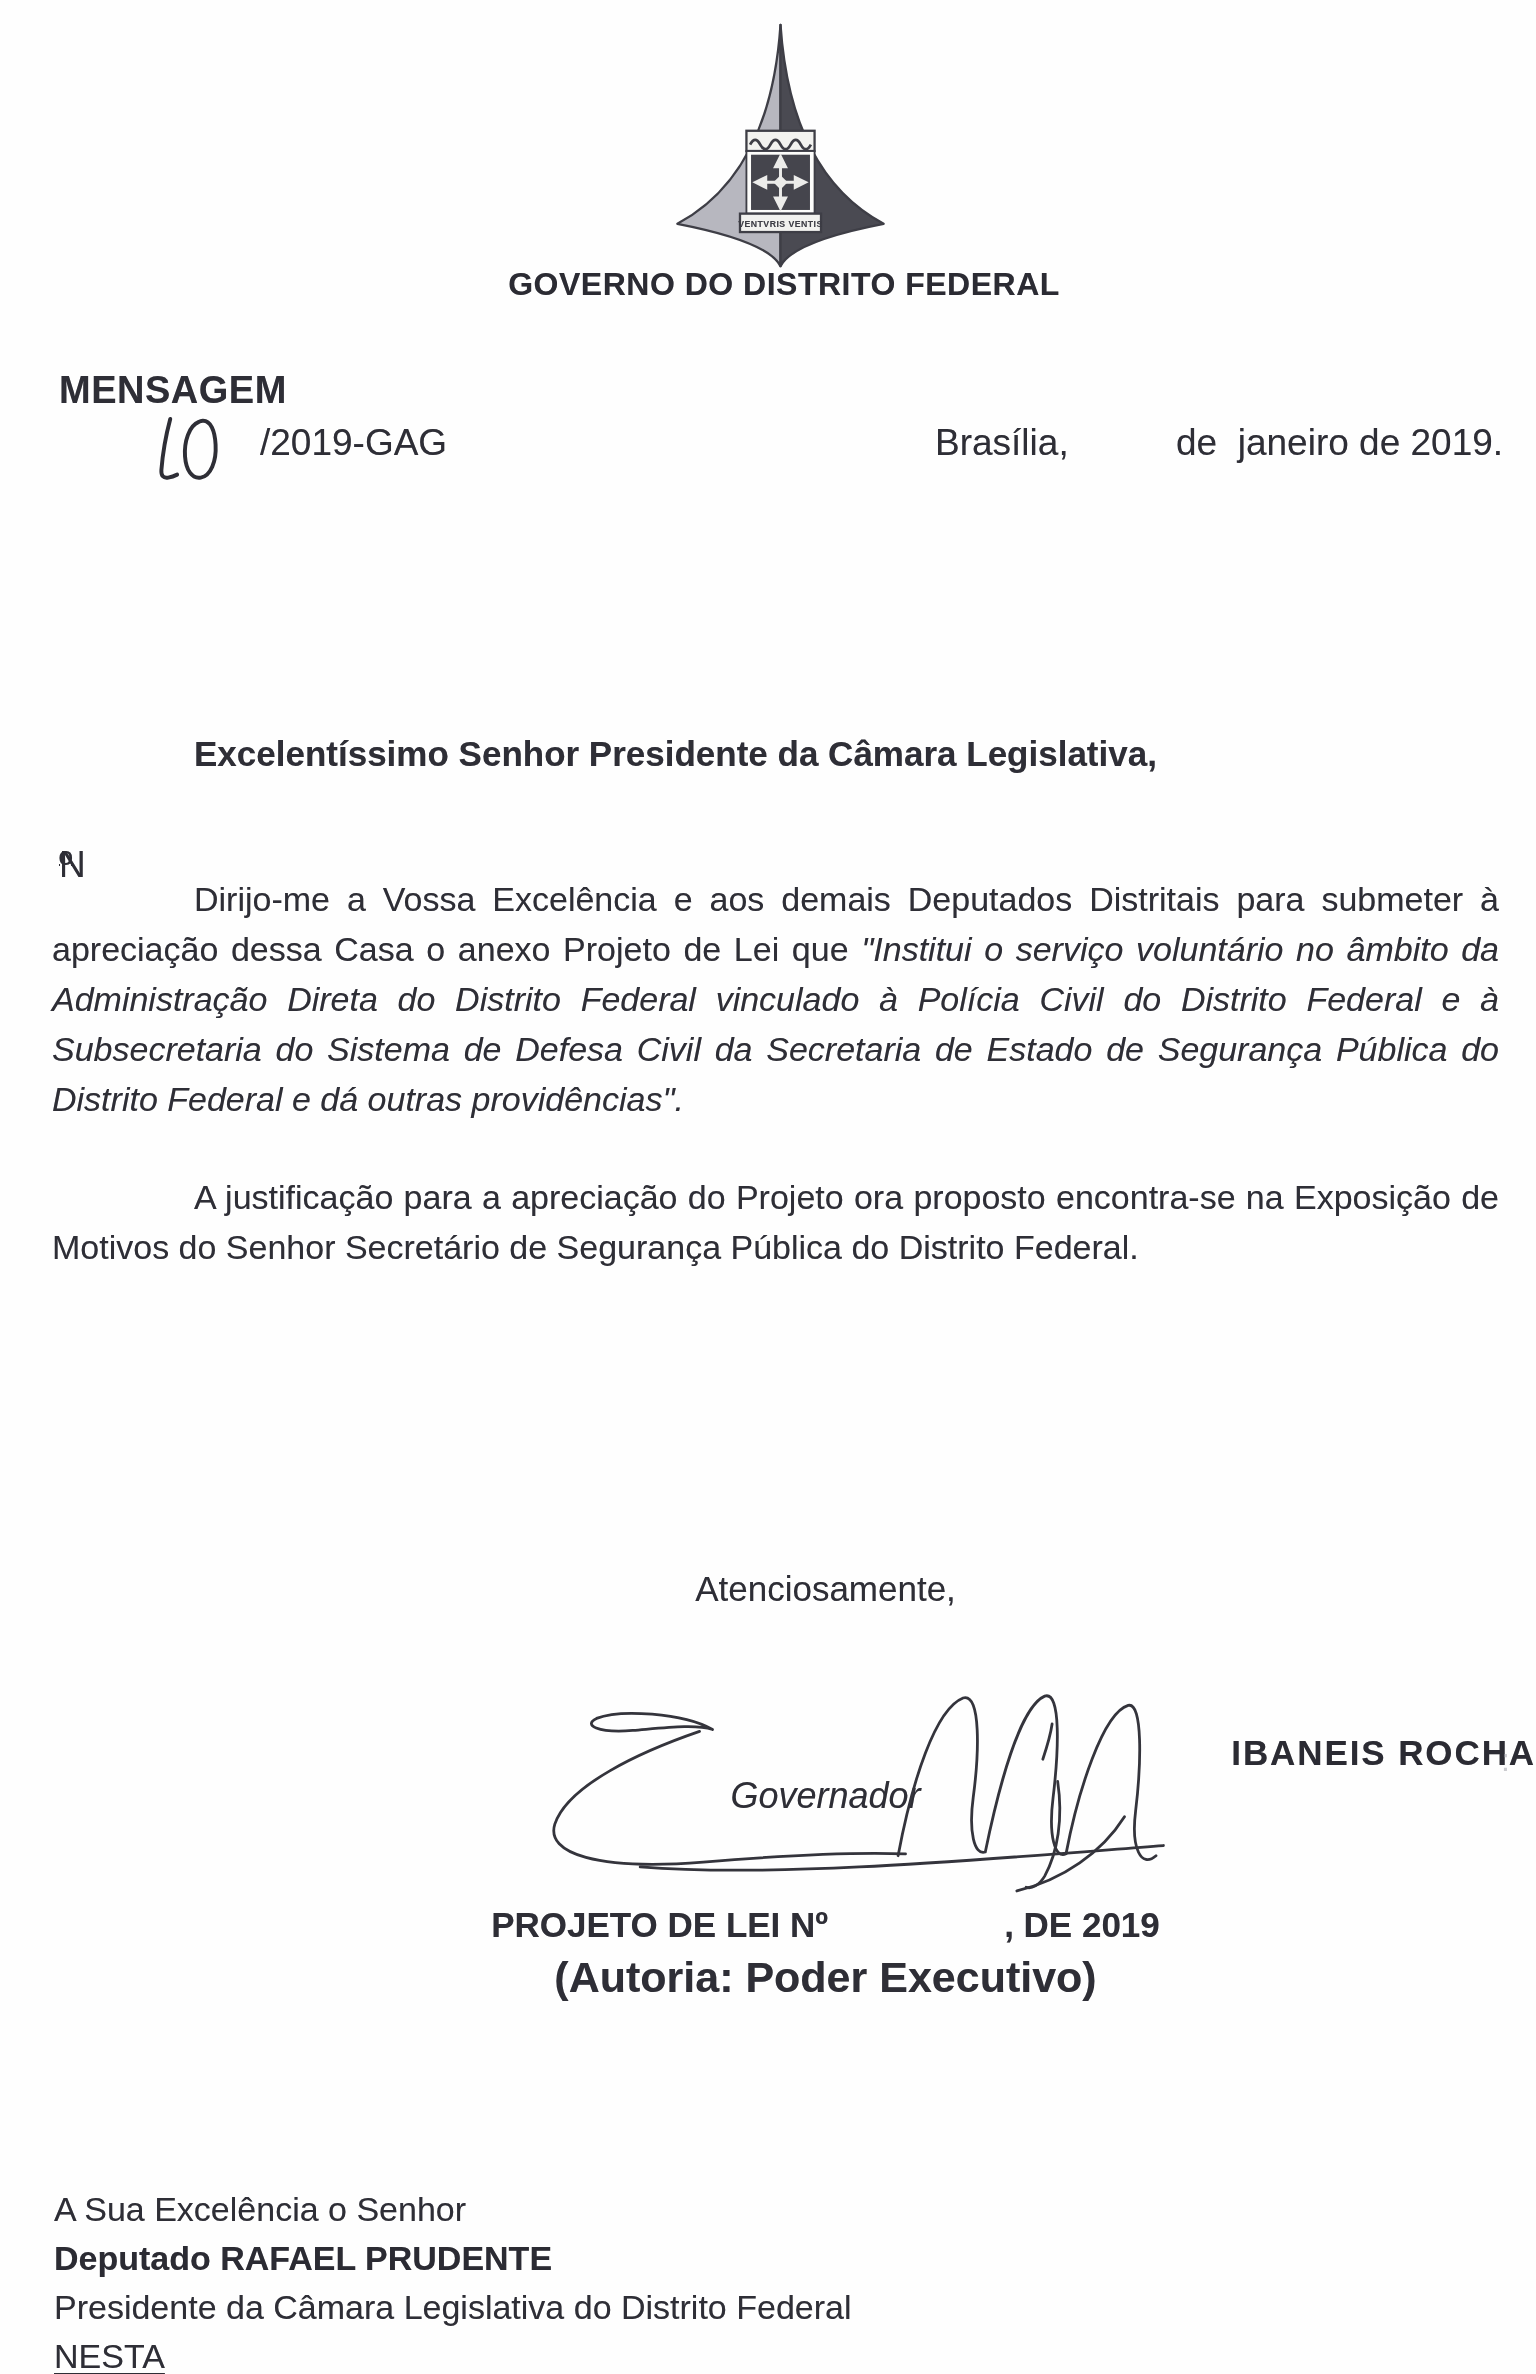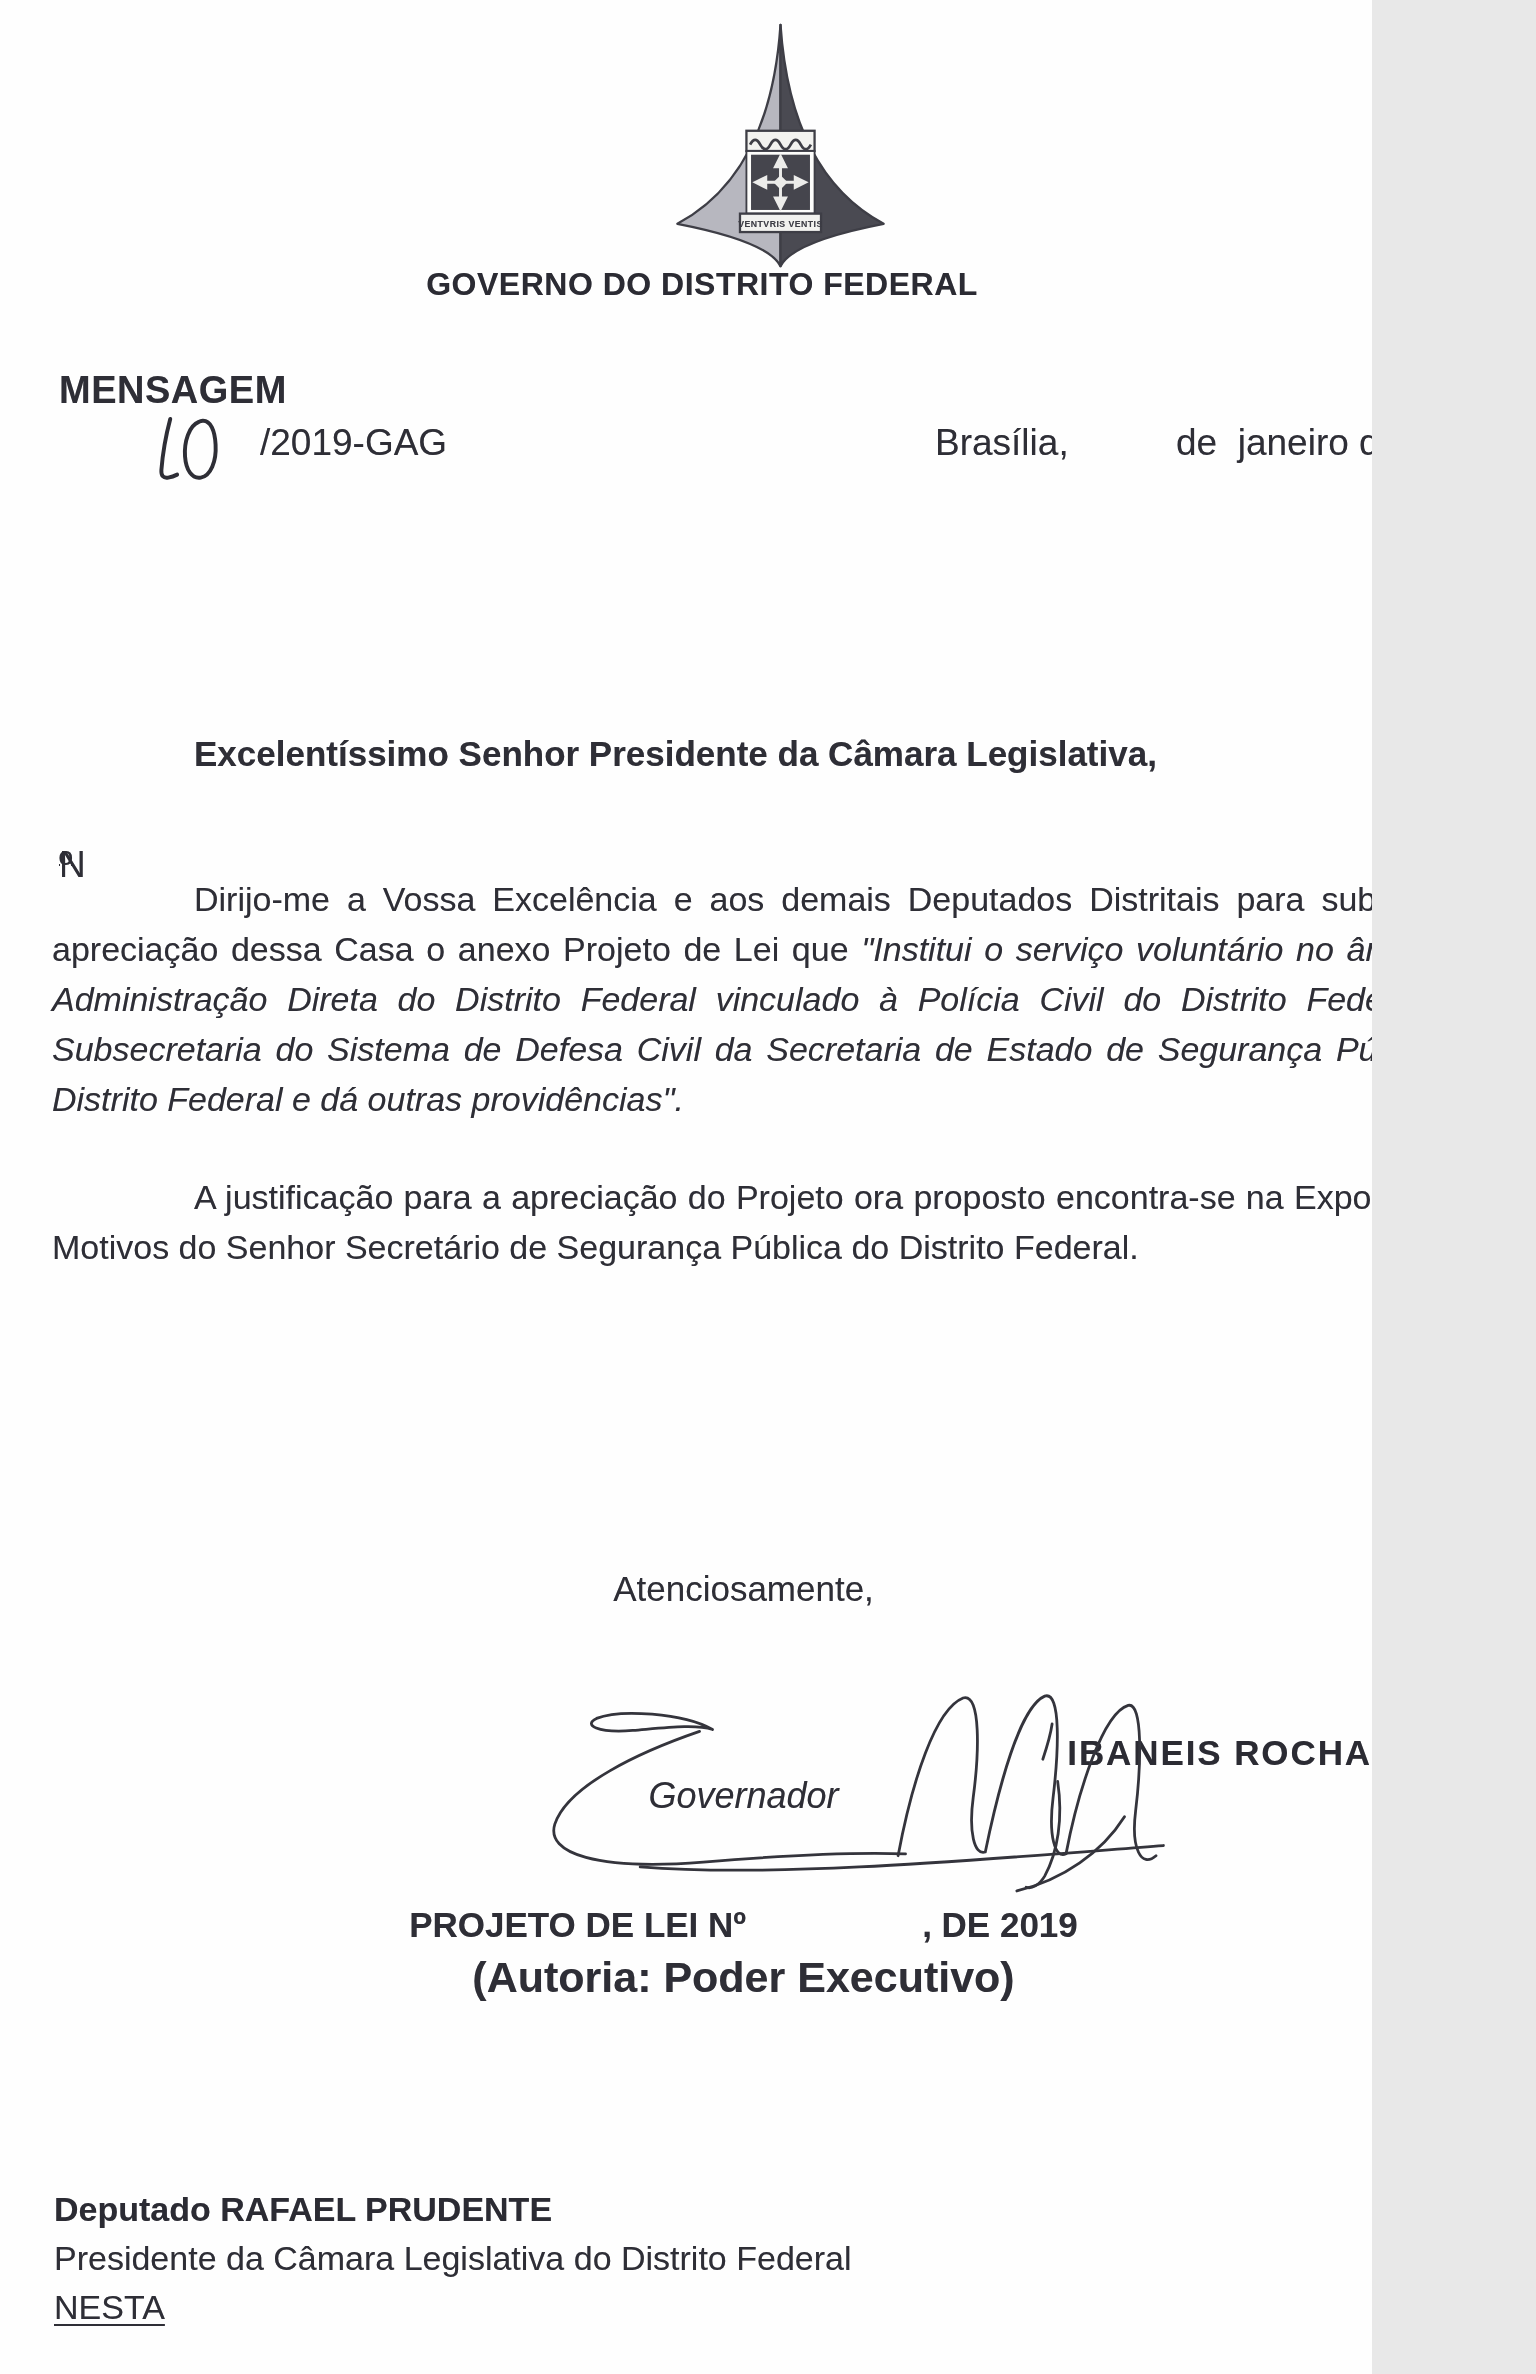--- a/index.html
+++ b/index.html
@@ -1,18 +1,18 @@
 <!DOCTYPE html>
 <html style="font-size:15px"><head>
 <meta charset="utf-8">
 <style>
   html,body{margin:0;padding:0;background:#e8e8e8;}
   .page{
     position:relative;
-    width:1372px;height:2375px;
+    width:1536px;height:2375px;
     background:#fefefe;
     font-family:"Liberation Sans", sans-serif;
     color:#2e2e36;
     overflow:hidden;
     text-shadow:0 0 0.6px rgba(46,46,54,0.35);
   }
   .abs{position:absolute;}
   .centered{position:absolute;left:115px;right:0;text-align:center;}
   .header-centered{position:absolute;left:32px;right:0;text-align:center;}
   .org-name{top:266px;font-size:32px;font-weight:bold;letter-spacing:0.5px;color:#2b2b33;}
@@ -113,19 +113,20 @@
     <path d="M672,158 C648,196 606,226 556,238"></path>
     <path d="M594,58 C592,72 588,84 584,96"></path>
   </svg>
 
   <div class="abs artifact">:</div>
 
   <div class="centered project-line1"><span>PROJETO DE LEI Nº</span><span class="blank-gap"></span><span>, DE 2019</span></div>
   <div class="centered project-line2">(Autoria: Poder Executivo)</div>
 
   <div class="abs footer">
+    <div>A Sua Excelência o Senhor</div>
     <div class="bold">Deputado RAFAEL PRUDENTE</div>
     <div>Presidente da Câmara Legislativa do Distrito Federal</div>
     <div class="underlined" style="display:inline-block;">NESTA</div>
   </div>
 
 </div>
 
 
 </body></html>

